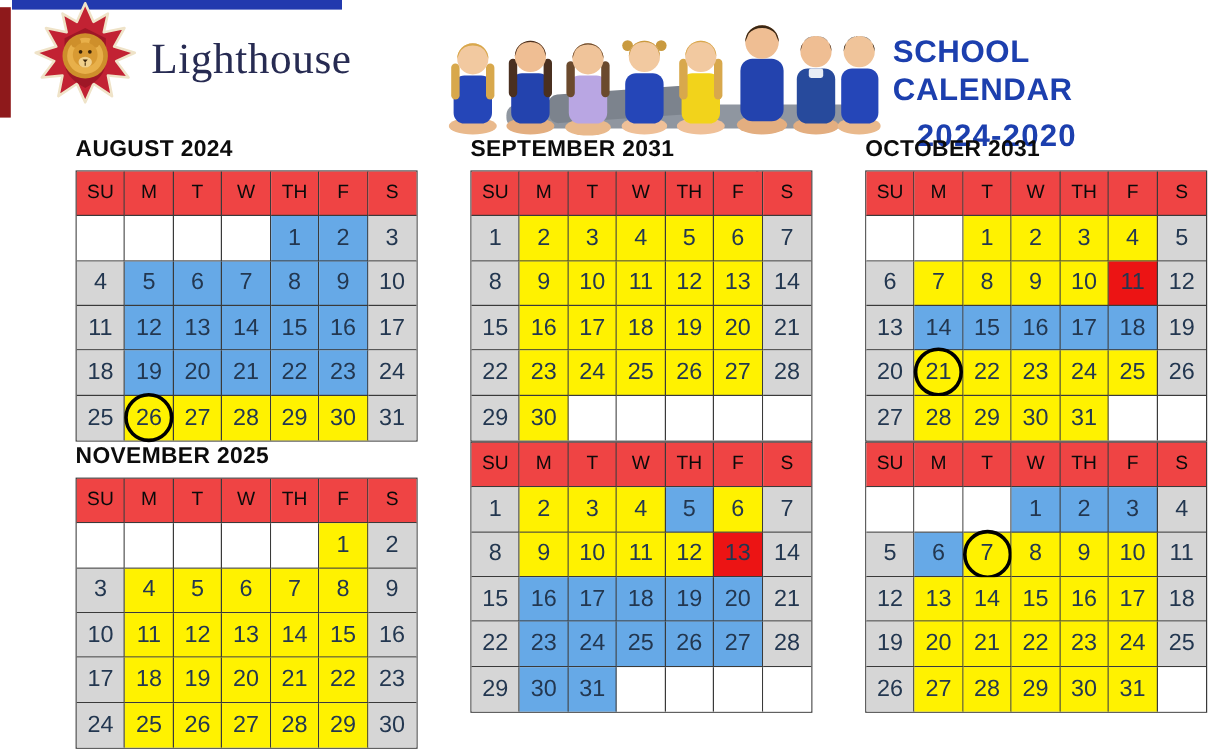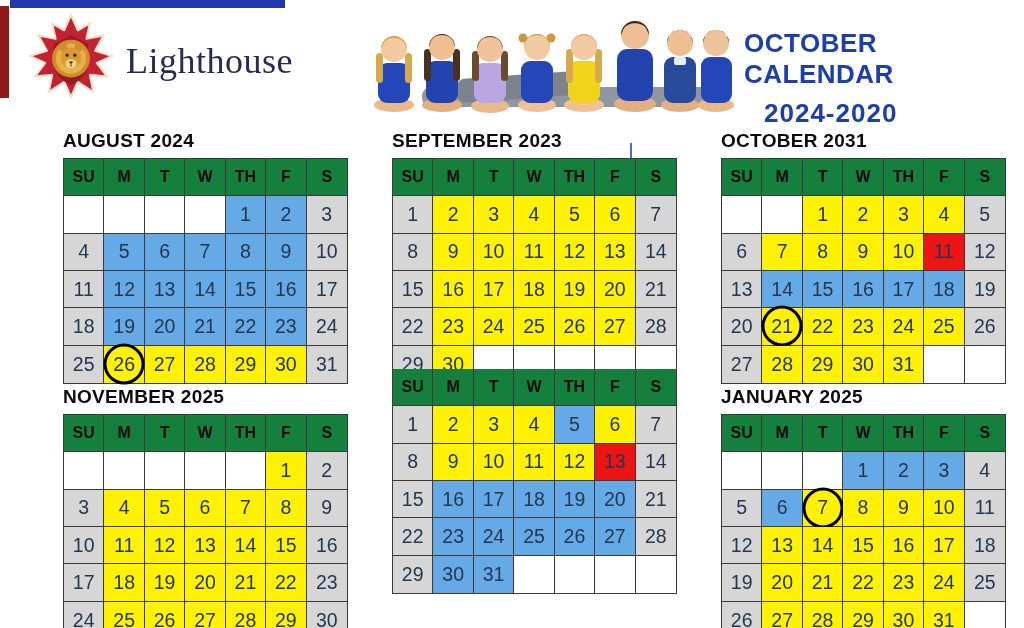--- a/index.html
+++ b/index.html
@@ -3,42 +3,42 @@
 <meta charset="utf-8">
 <style>
   html,body{margin:0;padding:0;}
   body{
     width:1024px;height:628px;position:relative;overflow:hidden;
     background:#ffffff;font-family:"Liberation Sans", sans-serif;
   }
   
   .top-blue-bar{position:absolute;left:10px;top:0;width:275px;height:8px;background:#2239AE;}
   .left-maroon-bar{position:absolute;left:0;top:6px;width:9px;height:92px;background:#8E191B;}
-  .logo-wrap{position:absolute;left:28px;top:12px;display:flex;align-items:center;}
+  .logo-wrap{position:absolute;left:28px;top:0;display:flex;align-items:center;}
   .logo-leaf{width:86px;height:88px;}
   .logo-text{margin-left:12px;margin-top:10px;}
   .logo-name{font-family:"Liberation Serif", serif;font-size:36px;line-height:36px;color:#272B52;letter-spacing:0.5px;}
   .logo-sub{font-family:"Liberation Serif", serif;font-size:13.5px;color:#272B52;letter-spacing:0.4px;margin-top:2px;}
   .students{position:absolute;left:362px;top:5px;width:372px;height:110px;}
   .page-title{position:absolute;left:744px;top:28px;width:260px;font-weight:800;color:#1C3FAE;}
   .page-title .l1{font-size:26px;letter-spacing:0.5px;}
   .page-title .l2{font-size:26px;letter-spacing:1px;margin-top:8px;margin-left:20px;}
   .stray-line{position:absolute;left:630px;top:143px;width:2px;height:44px;background:#4472C4;}
   
   .months{position:absolute;left:63px;top:112px;display:grid;
           grid-template-columns:repeat(3,285px);column-gap:44px;row-gap:0;}
   .month{height:256px;}
-  .month-title{height:30px;line-height:26px;font-size:19px;font-weight:800;color:#0c0c0c;letter-spacing:0.3px;margin-top:16px;}
+  .month-title{height:30px;line-height:26px;font-size:19px;font-weight:800;color:#0c0c0c;letter-spacing:0.3px;}
   .cal{width:285px;height:226px;box-sizing:border-box;border:1.5px solid #3a3a3a;
        display:grid;grid-template-columns:repeat(7,1fr);grid-template-rows:repeat(6,1fr);}
   .cell{box-sizing:border-box;border-right:1px solid #3a3a3a;border-bottom:1px solid #3a3a3a;
         display:flex;align-items:center;justify-content:center;position:relative;}
   .cell:nth-child(7n){border-right:none;}
   .cell.lastrow{border-bottom:none;}
-  .wd{font-size:16px;font-weight:700;color:#0a0a0a;background:#15803d;}
+  .wd{font-size:16px;font-weight:400;color:#0a0a0a;background:#ef4444;}
   .day{font-size:19.5px;color:#233750;}
   .circle-mark{position:absolute;width:35px;height:35px;border:3px solid #000;border-radius:50%;
                left:50%;top:50%;transform:translate(-50%,-50%);pointer-events:none;}
 </style>
 </head>
 <body>
 
 <div class="top-blue-bar"></div>
 <div class="left-maroon-bar"></div>
 
@@ -129,21 +129,21 @@
 
   <g>
     <ellipse cx="354" cy="100" rx="18" ry="7" fill="#E9B98C"></ellipse>
     <rect x="339" y="52" width="31" height="46" rx="9" fill="#2546B8"></rect>
     <circle cx="354" cy="38" r="13" fill="#F0C49A"></circle>
     <path d="M341 38 a13 13 0 0 1 26 0 l-2 -7 a12 10 0 0 0 -22 0 Z" fill="#17120C"></path>
   </g>
 </svg>
 
 <div class="page-title">
-  <div class="l1">OCTOBER CALENDAR</div>
+  <div class="l1">SCHOOL CALENDAR</div>
   <div class="l2">2024-2020</div>
 </div>
 
 <div class="stray-line"></div>
 
 <div class="months">
     <div class="month">
       <div class="month-title">AUGUST 2024</div>
       <div class="cal">
         <div class="cell wd">SU</div>
@@ -184,21 +184,21 @@
         <div class="cell day lastrow" style="background: rgb(214, 214, 214); color: rgb(35, 55, 80);">25</div>
         <div class="cell day lastrow" style="background: rgb(255, 242, 0); color: rgb(35, 55, 80);">26<span class="circle-mark"></span></div>
         <div class="cell day lastrow" style="background: rgb(255, 242, 0); color: rgb(35, 55, 80);">27</div>
         <div class="cell day lastrow" style="background: rgb(255, 242, 0); color: rgb(35, 55, 80);">28</div>
         <div class="cell day lastrow" style="background: rgb(255, 242, 0); color: rgb(35, 55, 80);">29</div>
         <div class="cell day lastrow" style="background: rgb(255, 242, 0); color: rgb(35, 55, 80);">30</div>
         <div class="cell day lastrow" style="background: rgb(214, 214, 214); color: rgb(35, 55, 80);">31</div>
       </div>
     </div>
     <div class="month">
-      <div class="month-title">SEPTEMBER 2023</div>
+      <div class="month-title">SEPTEMBER 2031</div>
       <div class="cal">
         <div class="cell wd">SU</div>
         <div class="cell wd">M</div>
         <div class="cell wd">T</div>
         <div class="cell wd">W</div>
         <div class="cell wd">TH</div>
         <div class="cell wd">F</div>
         <div class="cell wd">S</div>
         <div class="cell day" style="background: rgb(214, 214, 214); color: rgb(35, 55, 80);">1</div>
         <div class="cell day" style="background: rgb(255, 242, 0); color: rgb(35, 55, 80);">2</div>
@@ -371,21 +371,20 @@
         <div class="cell day lastrow" style="background: rgb(214, 214, 214); color: rgb(35, 55, 80);">29</div>
         <div class="cell day lastrow" style="background: rgb(102, 169, 231); color: rgb(35, 55, 80);">30</div>
         <div class="cell day lastrow" style="background: rgb(102, 169, 231); color: rgb(35, 55, 80);">31</div>
         <div class="cell day lastrow" style="background: rgb(255, 255, 255); color: rgb(35, 55, 80);"></div>
         <div class="cell day lastrow" style="background: rgb(255, 255, 255); color: rgb(35, 55, 80);"></div>
         <div class="cell day lastrow" style="background: rgb(255, 255, 255); color: rgb(35, 55, 80);"></div>
         <div class="cell day lastrow" style="background: rgb(255, 255, 255); color: rgb(35, 55, 80);"></div>
       </div>
     </div>
     <div class="month">
-      <div class="month-title">JANUARY 2025</div>
       <div class="cal">
         <div class="cell wd">SU</div>
         <div class="cell wd">M</div>
         <div class="cell wd">T</div>
         <div class="cell wd">W</div>
         <div class="cell wd">TH</div>
         <div class="cell wd">F</div>
         <div class="cell wd">S</div>
         <div class="cell day" style="background: rgb(255, 255, 255); color: rgb(35, 55, 80);"></div>
         <div class="cell day" style="background: rgb(255, 255, 255); color: rgb(35, 55, 80);"></div>

